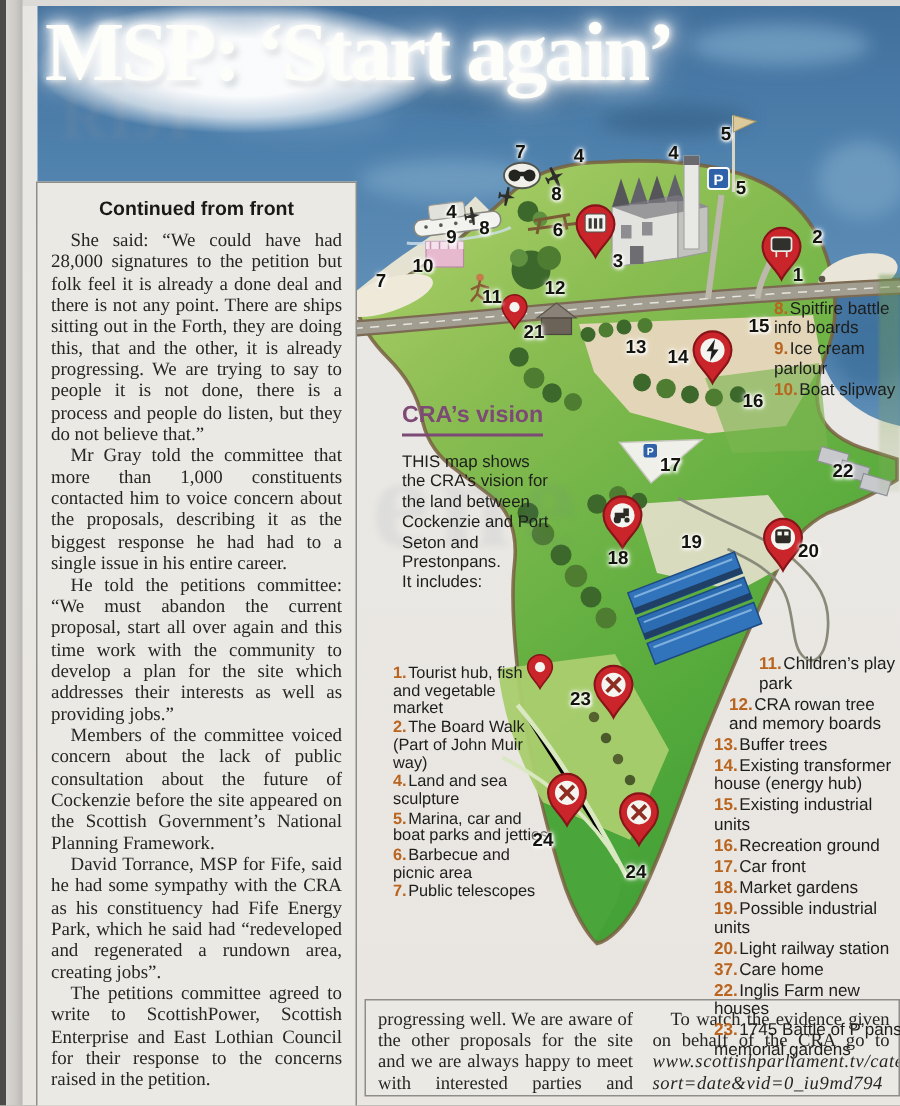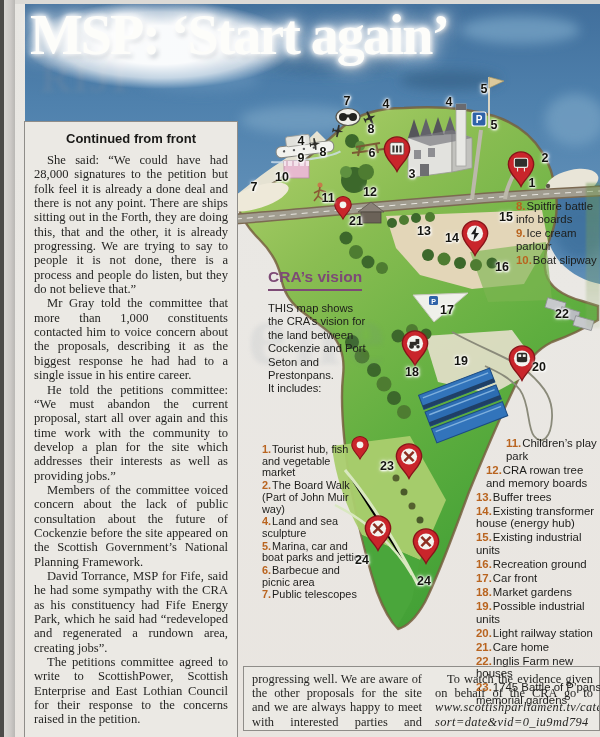--- a/index.html
+++ b/index.html
@@ -391,21 +391,21 @@
     <div class="li"><span class="num">11.</span><span>Children’s play park</span></div>
     <div class="li"><span class="num">12.</span><span>CRA rowan tree and memory boards</span></div>
     <div class="li"><span class="num">13.</span><span>Buffer trees</span></div>
     <div class="li"><span class="num">14.</span><span>Existing transformer house (energy hub)</span></div>
     <div class="li"><span class="num">15.</span><span>Existing industrial units</span></div>
     <div class="li"><span class="num">16.</span><span>Recreation ground</span></div>
     <div class="li"><span class="num">17.</span><span>Car front</span></div>
     <div class="li"><span class="num">18.</span><span>Market gardens</span></div>
     <div class="li"><span class="num">19.</span><span>Possible industrial units</span></div>
     <div class="li"><span class="num">20.</span><span>Light railway station</span></div>
-    <div class="li"><span class="num">21.</span><span>Care home</span></div>
+    <div class="li"><span class="num">37.</span><span>Care home</span></div>
     <div class="li"><span class="num">22.</span><span>Inglis Farm new houses</span></div>
     <div class="li"><span class="num">23.</span><span>1745 Battle of P’pans memorial gardens</span></div>
   </div>
 
   <span class="mlabel" style="left:347px;top:101px">7</span>
   <span class="mlabel" style="left:386px;top:104px">4</span>
   <span class="mlabel" style="left:449px;top:102px">4</span>
   <span class="mlabel" style="left:484px;top:89px">5</span>
   <span class="mlabel" style="left:371px;top:129px">8</span>
   <span class="mlabel" style="left:301px;top:141px">4</span>

